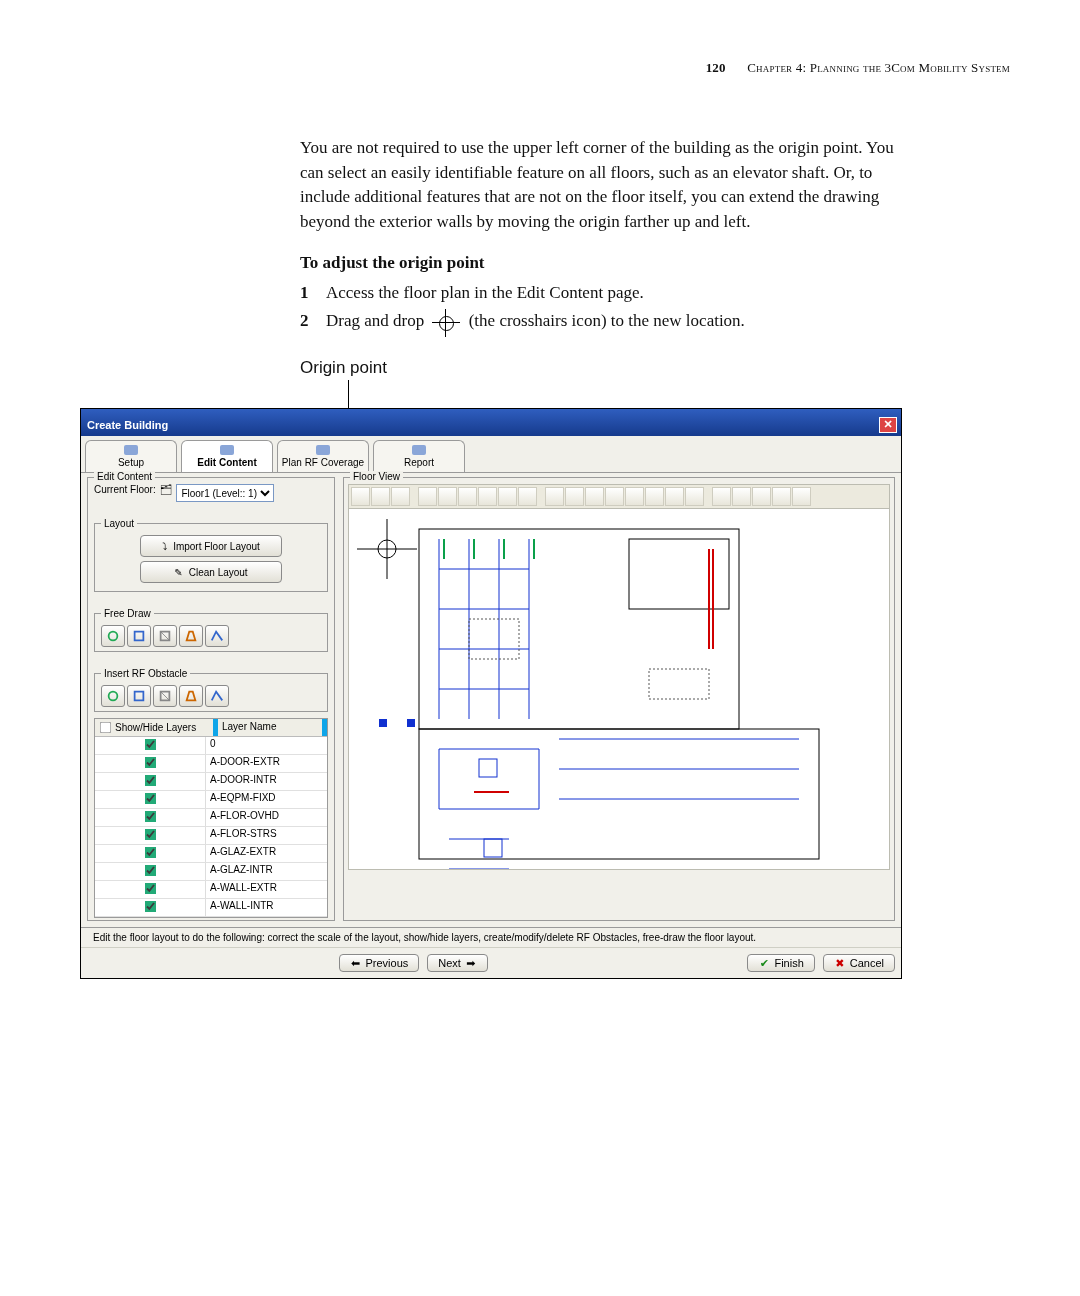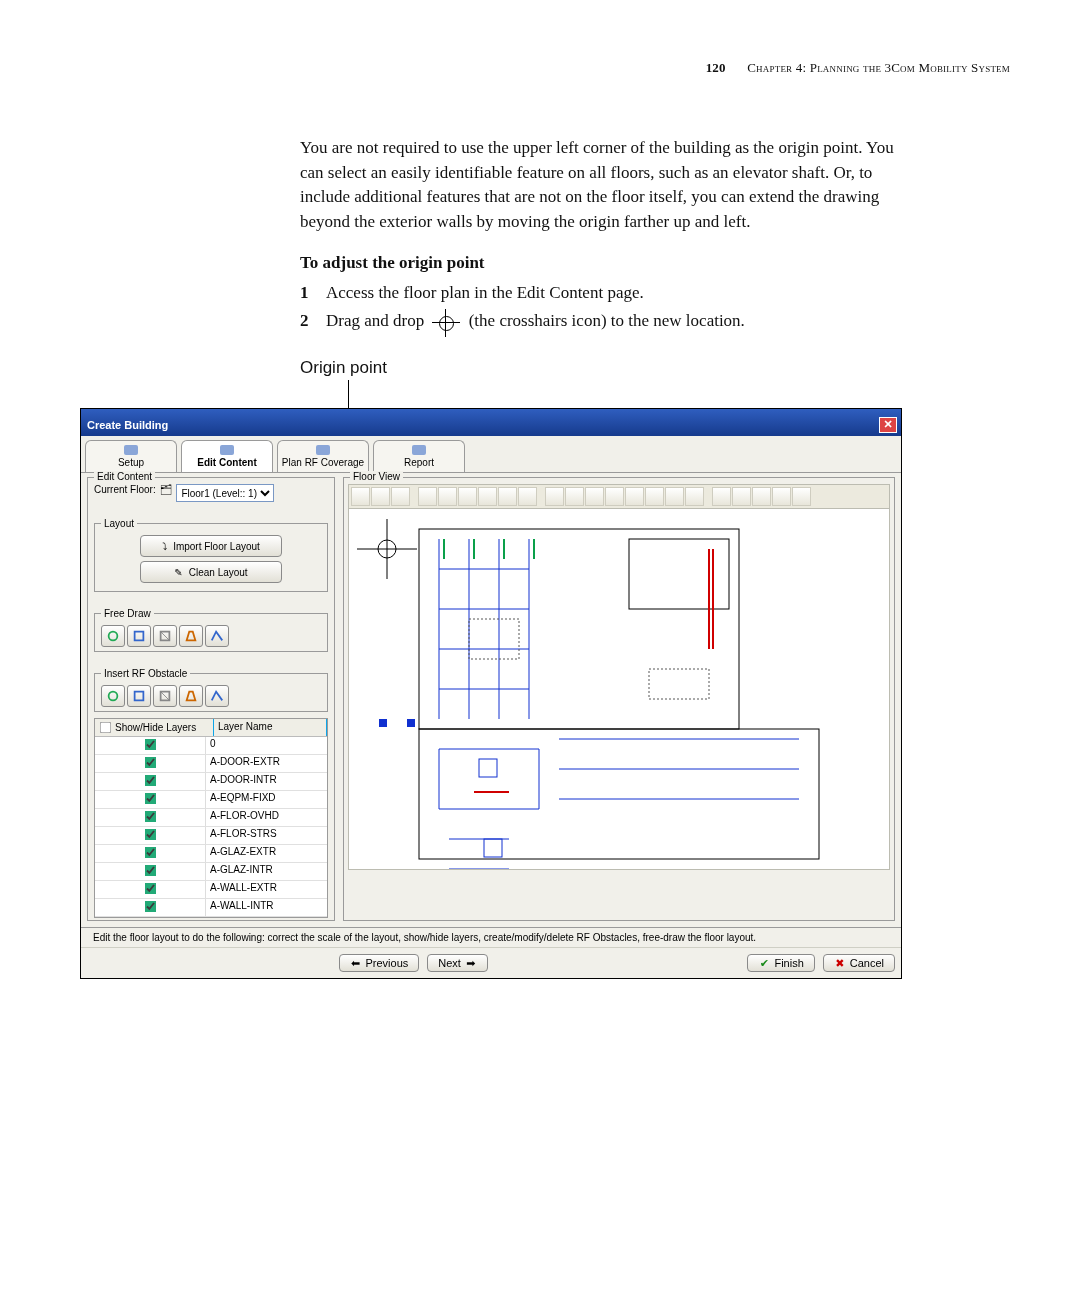--- a/index.html
+++ b/index.html
@@ -115,21 +115,21 @@
   .tool-row .tbtn {
     width: 22px; height: 20px; border: 1px solid #8a8a8a; border-radius: 3px;
     background: linear-gradient(#fff,#e2e0d6); display: flex; align-items: center; justify-content: center;
   }
   .tool-row .tbtn svg { width: 14px; height: 14px; }
   .layers-box { border: 1px solid #9a9a9a; background: #fff; margin-top: 4px; }
   .layers-head {
     display: flex; background: #efeee6; border-bottom: 1px solid #bbb;
   }
   .layers-head > div {
-    font-size: 10px; padding: 2px 4px; border-right: 1px solid #0ea5e9;
+    font-size: 10px; padding: 2px 4px; border-right: 5px solid #0ea5e9;
   }
   .layers-head .c1 { width: 110px; display: flex; align-items: center; gap: 3px; }
   .layers-head .c2 { flex: 1; }
   .layers-scroll { max-height: 180px; overflow-y: scroll; }
   .layer-row { display: flex; border-bottom: 1px solid #e0e0e0; }
   .layer-row .cb {
     width: 110px; border-right: 1px solid #ddd; text-align: center; padding: 1px 0;
   }
   .layer-row .nm { flex: 1; padding: 1px 4px; font-size: 10px; }
   .floor-panel {

